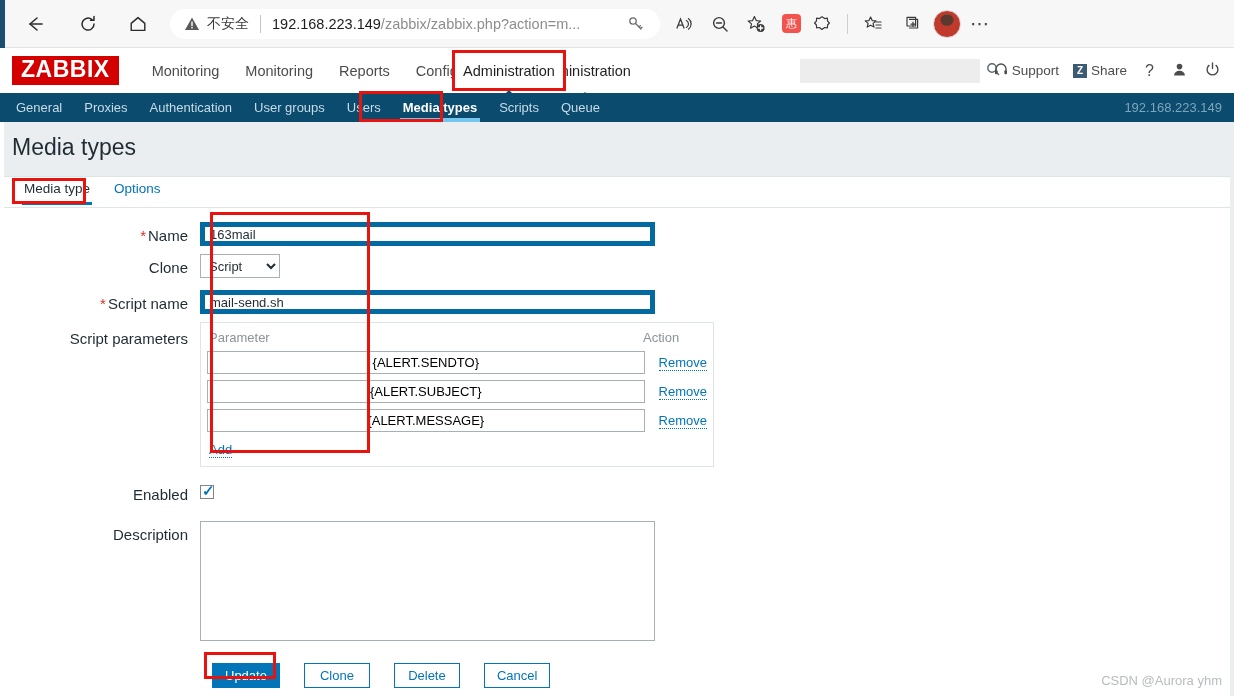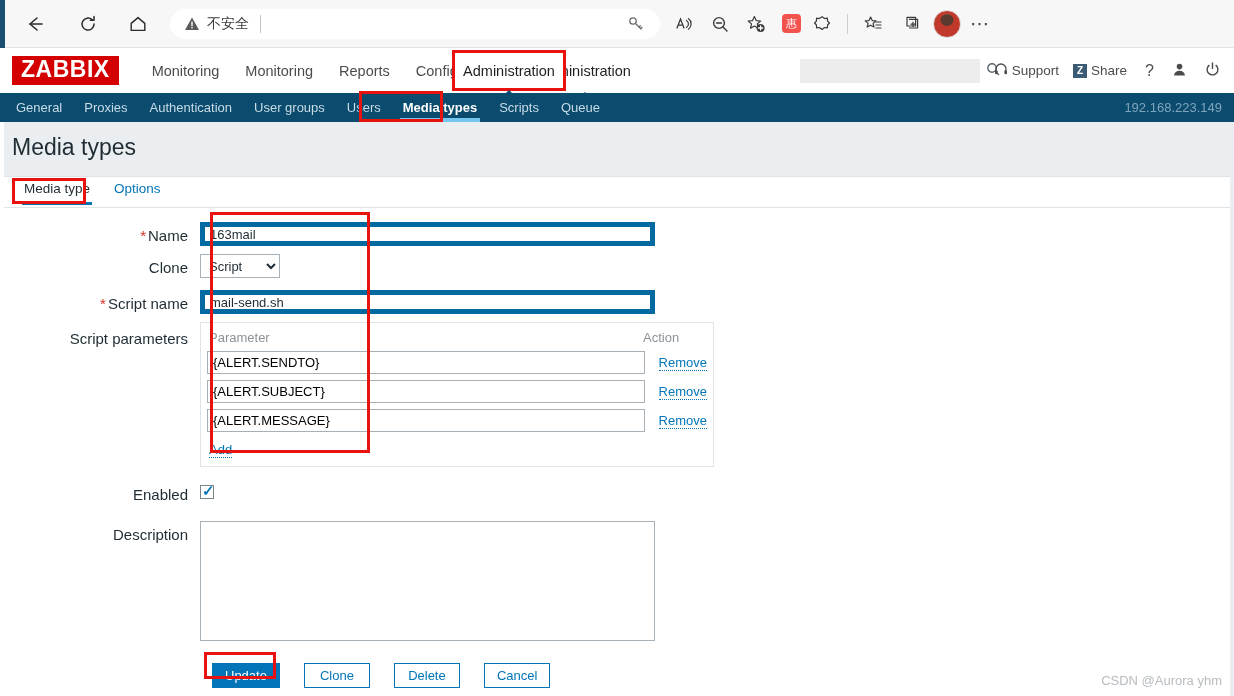--- a/index.html
+++ b/index.html
@@ -208,20 +208,21 @@
   .param-head {
     display: flex; font-size: 13px; color: #8c9398; padding: 3px 0 6px 2px;
   }
   .param-head .ph-param { flex: 1; }
   .param-head .ph-action { width: 64px; text-align: left; }
   .param-row { display: flex; align-items: center; margin-bottom: 6px; }
   .param-row .p-input {
     flex: 1; height: 23px; border: 1px solid #a7b0b7;
     font-size: 13px; padding: 0 5px; outline: none; background:#fff;
     font-family: "Liberation Sans", sans-serif;
+    text-align: center;
   }
   .link-dot {
     color: #0275b8; font-size: 13px; margin-left: 14px;
     border-bottom: 1px dotted #0275b8; cursor: default; line-height: 15px;
   }
   .add-link { display:inline-block; margin-left: 2px; margin-top: 2px; }
 
   textarea.desc {
     width: 455px; height: 120px; border: 1px solid #a7b0b7;
     resize: none; outline: none; font-size: 13px; padding: 4px;
@@ -288,20 +289,21 @@
   <div class="omnibox">
     <span class="warn-icon">
       <svg width="16" height="16" viewBox="0 0 16 16">
           <path d="M8 1.6 L15 14 L1 14 Z" fill="#5a5a5a"></path>
           <rect x="7.3" y="5.6" width="1.4" height="4.6" fill="#ffffff"></rect>
           <rect x="7.3" y="11" width="1.4" height="1.4" fill="#ffffff"></rect>
         </svg>
     </span>
     <span class="insecure-text">不安全</span>
     <span class="omni-divider"></span>
+    <span class="url-text"><span>192.168.223.149</span><span class="dim">/zabbix/zabbix.php?action=m...</span></span>
     <span class="omni-right">
       <span class="nav-btn">
         <svg width="18" height="18" viewBox="0 0 18 18">
             <circle cx="6" cy="6" r="3.2" stroke="#6b6b6b" stroke-width="1.3" fill="none"></circle>
             <path d="M8.3 8.3 L14 14 M12 12 L13.4 10.6 M13.6 13.6 L15 12.2" stroke="#6b6b6b" stroke-width="1.3" fill="none" stroke-linecap="round"></path>
           </svg>
       </span>
     </span>
   </div>
 

